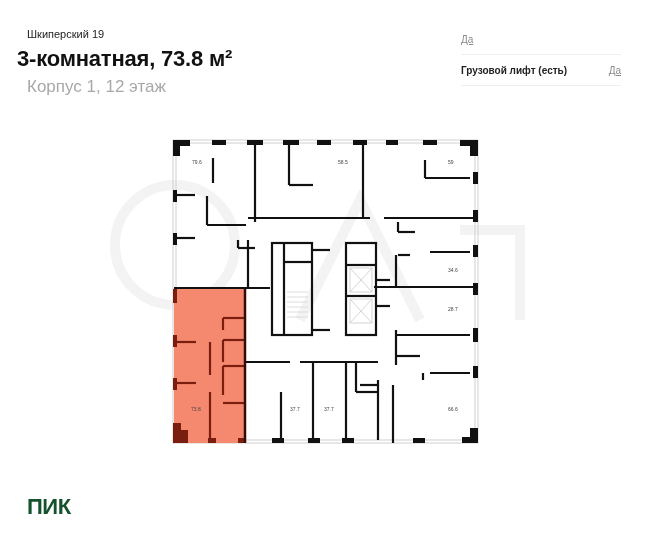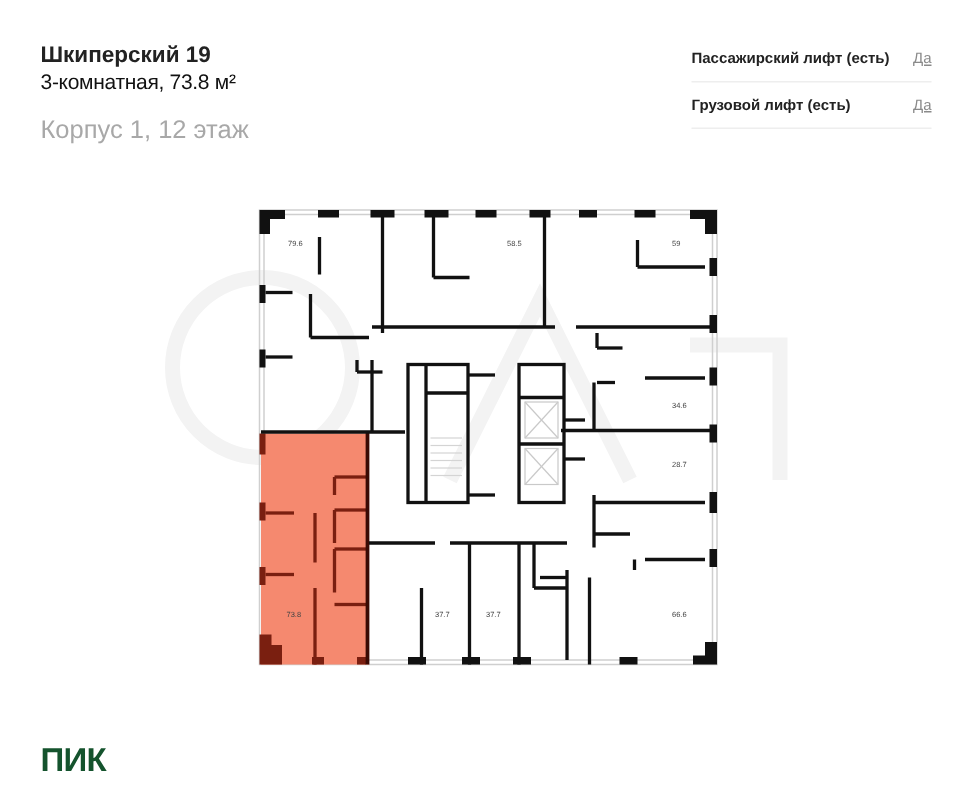--- a/index.html
+++ b/index.html
@@ -1,36 +1,35 @@
 <!DOCTYPE html>
 <html><head>
 <meta charset="utf-8">
 <style>
   html,body{margin:0;padding:0;background:#ffffff;}
   body{width:648px;height:540px;position:relative;overflow:hidden;font-family:"Liberation Sans",sans-serif;color:#1a1a1a;}
-  .project{position:absolute;left:27px;top:28px;font-size:15px;font-weight:bold;color:#222;}
-  .title{position:absolute;left:27px;top:46px;font-size:14px;font-weight:normal;color:#111;letter-spacing:-0.2px;}
+  .project{position:absolute;left:27px;top:28px;font-size:11px;font-weight:normal;color:#222;}
+  .title{position:absolute;left:17px;top:46px;font-size:22px;font-weight:bold;color:#111;letter-spacing:-0.2px;}
   .subtitle{position:absolute;left:27px;top:65px;font-size:17px;color:#a8a8a8;margin-top:12px;}
   .specs{position:absolute;left:461px;top:24px;width:160px;}
   .spec-row{display:flex;justify-content:space-between;align-items:center;height:30px;border-bottom:1px solid #eeeeee;font-size:10px;}
   .spec-label{font-weight:bold;color:#222;}
   .spec-value{color:#8a8a8a;text-decoration:underline;}
   .logo{position:absolute;left:27px;top:494px;font-size:22px;font-weight:900;color:#14532d;letter-spacing:-0.5px;font-family:"Liberation Sans",sans-serif;}
   .plan{position:absolute;left:0;top:0;width:648px;height:540px;}
 </style>
 </head>
 <body>
 
 <div class="project">Шкиперский 19</div>
 <div class="title">3-комнатная, 73.8 м²</div>
 <div class="subtitle">Корпус 1, 12 этаж</div>
 
 <div class="specs">
   <div class="spec-row">
-    <span class="spec-label">Пассажирский лифт (есть)</span>
     <span class="spec-value">Да</span>
   </div>
   <div class="spec-row">
     <span class="spec-label">Грузовой лифт (есть)</span>
     <span class="spec-value">Да</span>
   </div>
 </div>
 
 <svg class="plan" width="648" height="540" viewBox="0 0 648 540">
 

